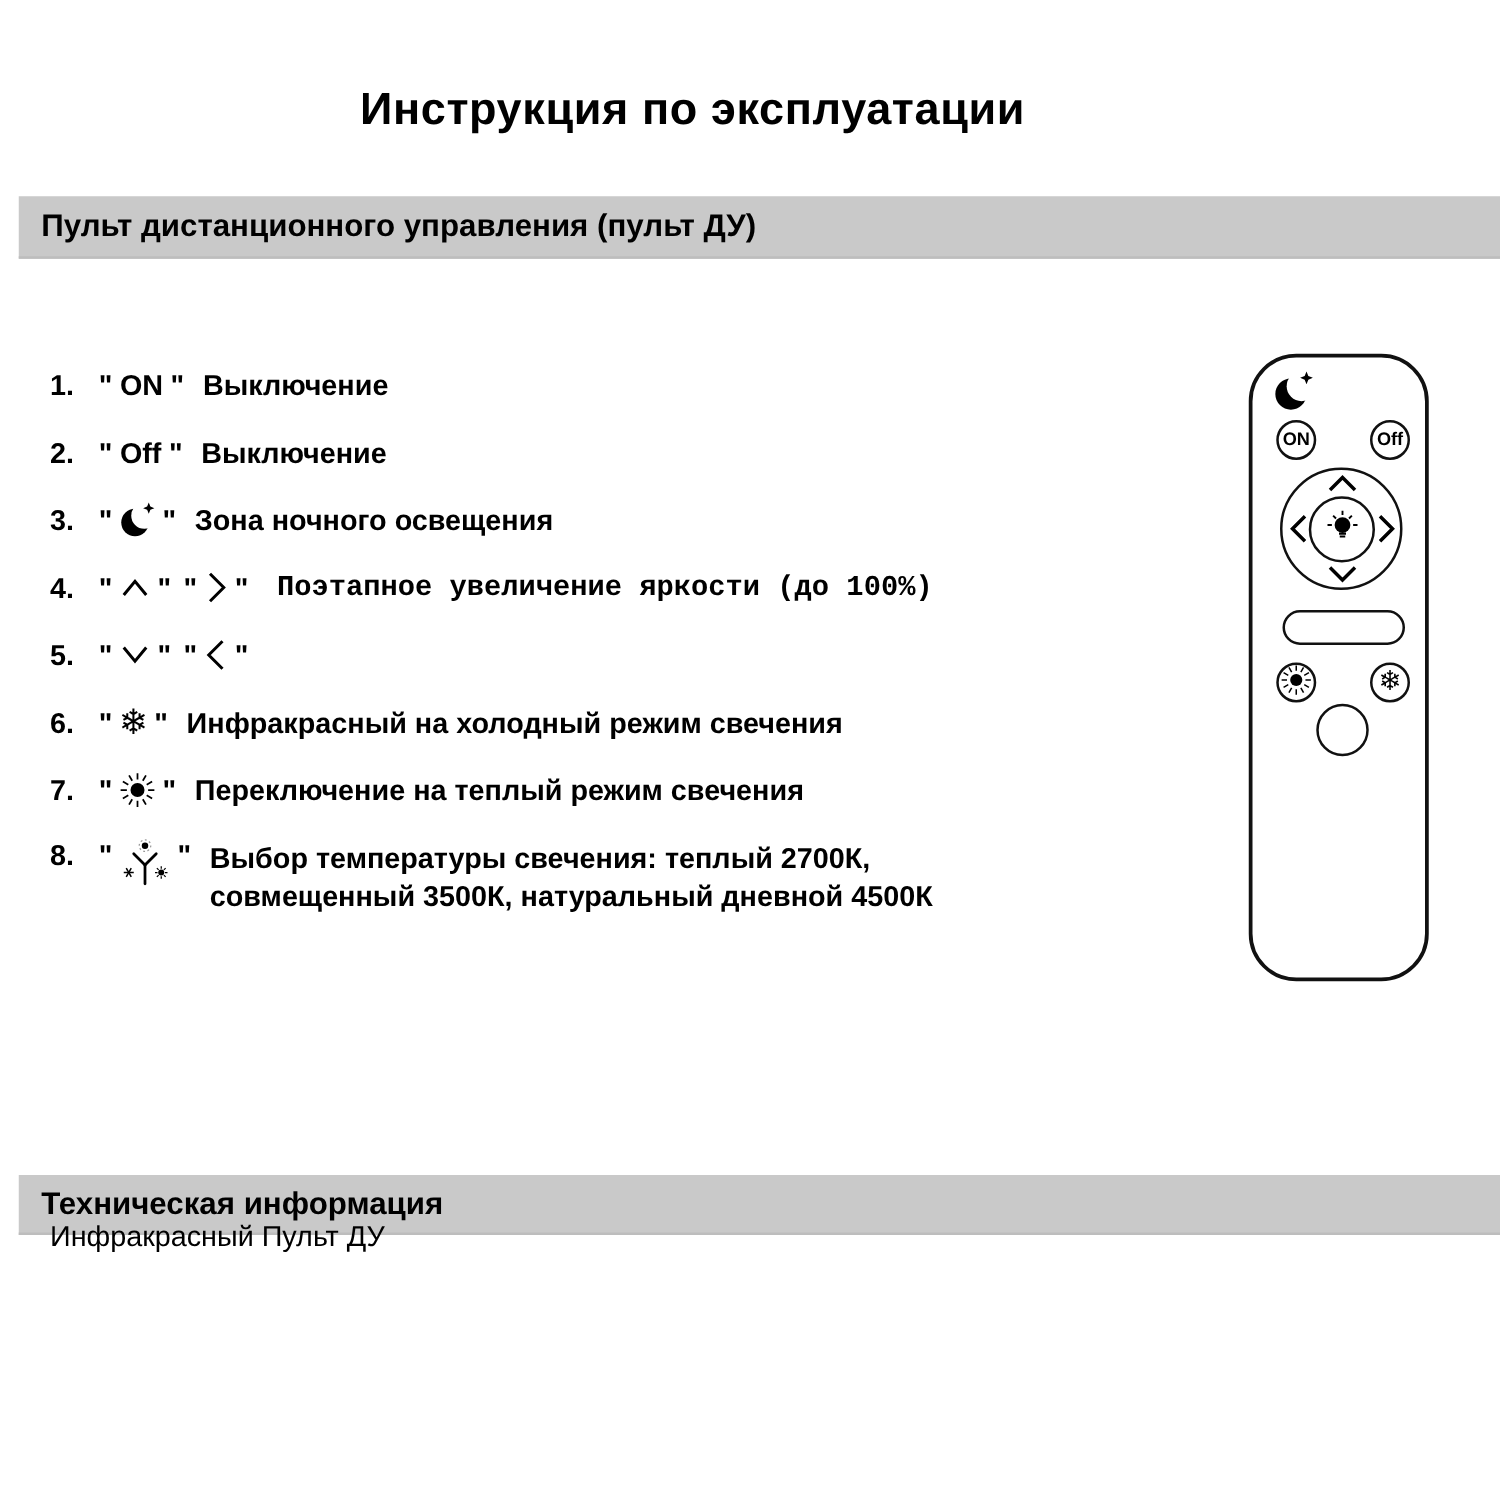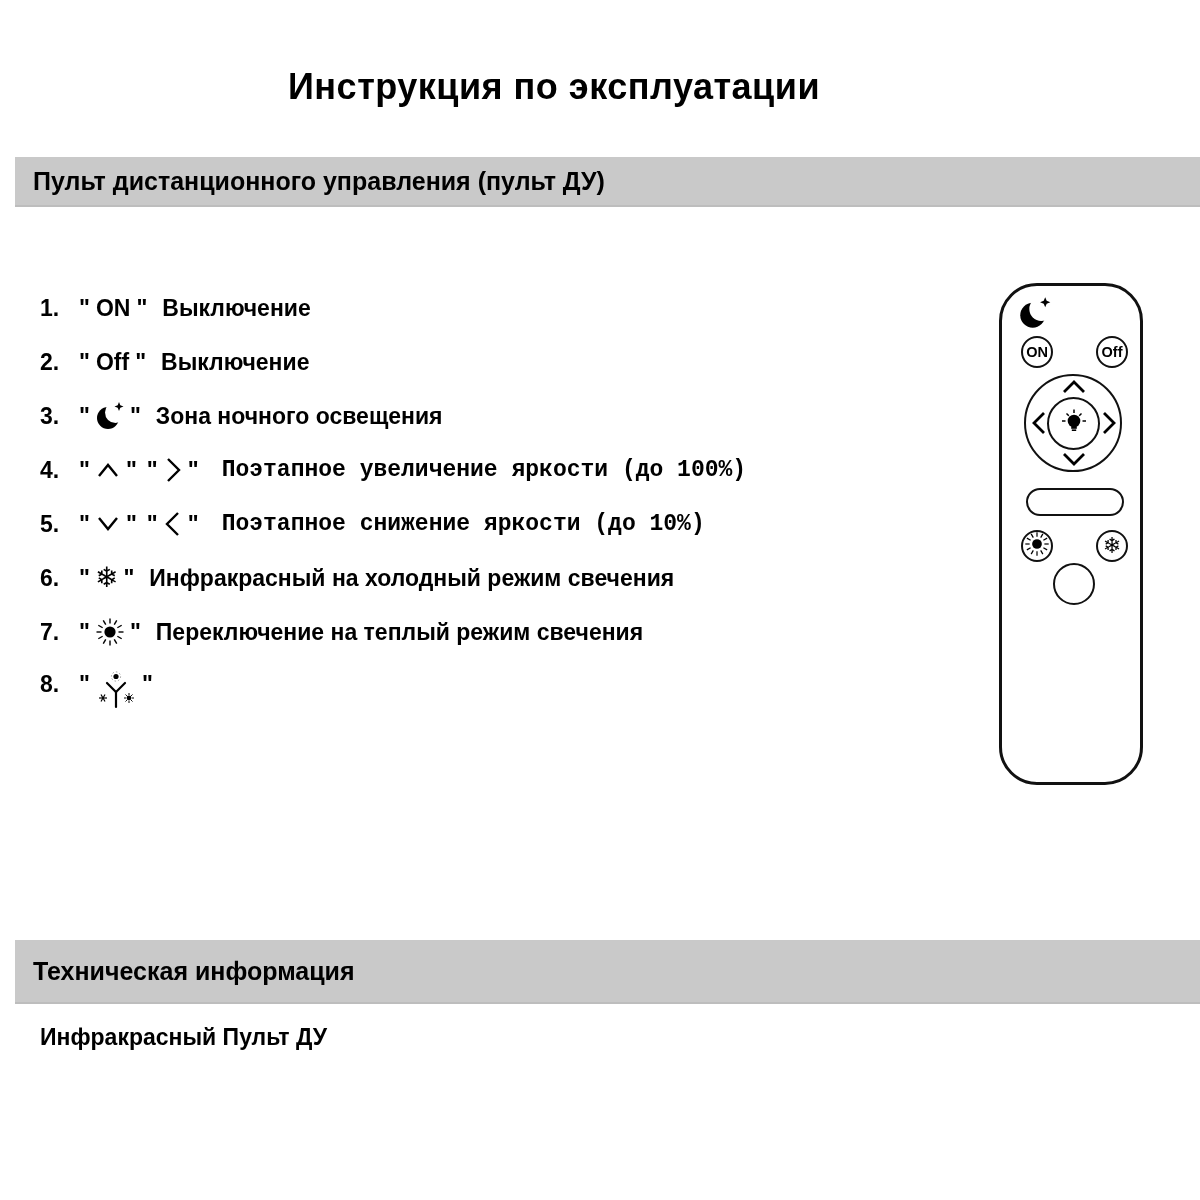--- a/index.html
+++ b/index.html
@@ -13,21 +13,21 @@
     text-align:center;font-size:36px;font-weight:bold;letter-spacing:.5px;
   }
   .section-bar{
     position:absolute;left:15px;width:1185px;height:50px;
     background:#c9c9c9;box-sizing:border-box;
     border-bottom:2px solid #bdbdbd;
     display:flex;align-items:center;padding-left:18px;
     font-size:25px;font-weight:bold;
   }
   .bar-remote{top:157px;}
-  .bar-tech{top:940px;height:64px;}
+  .bar-tech{top:940px;height:48px;}
 
   
   .list{position:absolute;left:40px;top:293px;}
   .item{
     display:flex;align-items:center;height:30px;margin-bottom:24px;
     font-size:23px;font-weight:bold;white-space:nowrap;
   }
   .item.tall{height:auto;align-items:flex-start;}
   .num{width:34px;flex:0 0 auto;}
   .q{margin:0 5px;}
@@ -66,21 +66,21 @@
     border:2.5px solid #111;border-radius:14px;
   }
   .btn-mode{width:32px;height:32px;}
   .plain-circle{
     position:absolute;left:51px;top:277px;width:42px;height:42px;
     border:2.5px solid #111;border-radius:50%;
   }
   .r-snow{font-size:22px;line-height:22px;font-family:"DejaVu Sans",sans-serif;}
 
   
-  .tech{position:absolute;left:40px;top:1022px;font-size:23px;font-weight:bold;}
+  .tech{position:absolute;left:40px;top:974px;font-size:23px;font-weight:normal;}
   .tech div{line-height:30px;margin-bottom:13px;white-space:nowrap;}
 </style>
 </head>
 <body>
 
 <svg width="0" height="0" style="position:absolute">
   <defs>
     <g id="svg-moon">
       <circle cx="13" cy="17" r="11" fill="#000"></circle>
       <circle cx="20.5" cy="11.5" r="10.5" fill="#fff"></circle>
@@ -205,21 +205,20 @@
         </svg>
     </span>
     <span class="q">"</span>
     <span class="q">"</span>
     <span class="ic">
       <svg width="20" height="28" viewBox="0 0 20 28">
           <polyline points="15,3 4,14 15,25" fill="none" stroke="#000" stroke-width="2.4"></polyline>
         </svg>
     </span>
     <span class="q">"</span>
-    <span class="txt txt-gap">Поэтапное снижение яркости (до 10%)</span>
   </div>
 
   <div class="item">
     <span class="num">6.</span>
     <span class="q">"</span>
     <span class="ic snow-glyph">❄</span>
     <span class="q">"</span>
     <span class="txt">Инфракрасный на холодный режим свечения</span>
   </div>
 
@@ -237,20 +236,24 @@
 
   <div class="item tall">
     <span class="num">8.</span>
     <span class="q">"</span>
     <span class="ic">
       <svg width="42" height="40" viewBox="0 0 42 40">
           <use href="#svg-temp-select"></use>
         </svg>
     </span>
     <span class="q">"</span>
+    <span class="lines">
+      <div>Выбор температуры свечения: теплый 2700К,</div>
+      <div>совмещенный 3500К, натуральный дневной 4500К</div>
+    </span>
   </div>
 
 </div>
 
 <div class="remote">
 
   <span class="r-abs" style="left:16px;top:10px;">
     <svg width="34" height="34" viewBox="0 0 30 30">
         <use href="#svg-moon"></use>
       </svg>

